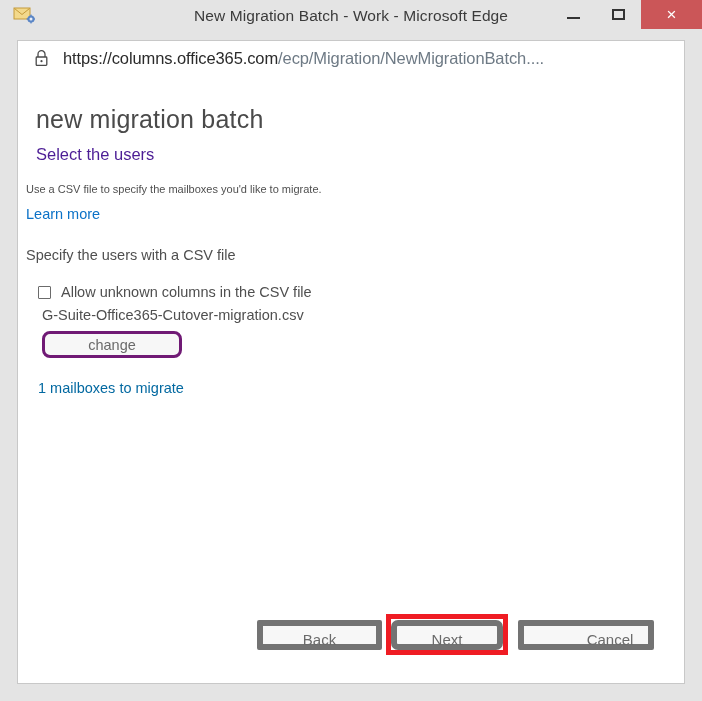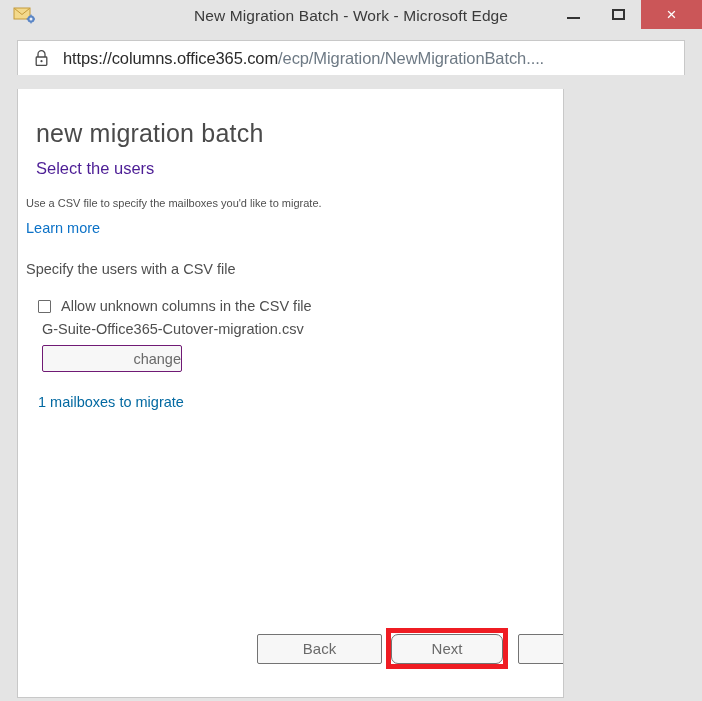--- a/index.html
+++ b/index.html
@@ -137,22 +137,22 @@
     letter-spacing: -0.1px;
   }
   .url .host {
     color: #2b2b2b;
   }
 
   
   .page {
     position: absolute;
     left: 17px;
-    top: 89px;
-    width: 547px;
+    top: 75px;
+    width: 668px;
     height: 609px;
     background: #ffffff;
     border: 1px solid #c8c8c8;
     border-top: none;
     box-sizing: border-box;
     overflow: hidden;
   }
 
   .h1 {
     position: absolute;
@@ -235,29 +235,28 @@
     white-space: nowrap;
   }
 
   .change-btn {
     position: absolute;
     left: 24px;
     top: 256px;
     width: 140px;
     height: 27px;
     background: #f7f7f7;
-    border: 1px solid #701a75;
-    border-radius: 2px;
+    border: 3px solid #701a75;
+    border-radius: 8px;
     box-sizing: border-box;
     font-family: "Liberation Sans", sans-serif;
     font-size: 14.5px;
     color: #6a6a6a;
     cursor: pointer;
     padding: 0;
-    text-align: right;
   }
 
   .mailbox-count {
     position: absolute;
     left: 20px;
     top: 305px;
     font-size: 14.5px;
     color: #0369a1;
     white-space: nowrap;
   }
@@ -267,21 +266,21 @@
     position: absolute;
     left: 0;
     top: 542px;
     width: 666px;
     height: 40px;
   }
   .btn {
     position: absolute;
     height: 30px;
     background: #f7f7f7;
-    border: 1px solid #737373;
+    border: 6px solid #737373;
     border-radius: 2px;
     box-sizing: border-box;
     font-family: "Liberation Sans", sans-serif;
     font-size: 15px;
     color: #6a6a6a;
     cursor: pointer;
     padding: 0;
     line-height: 28px;
     text-align: center;
   }

